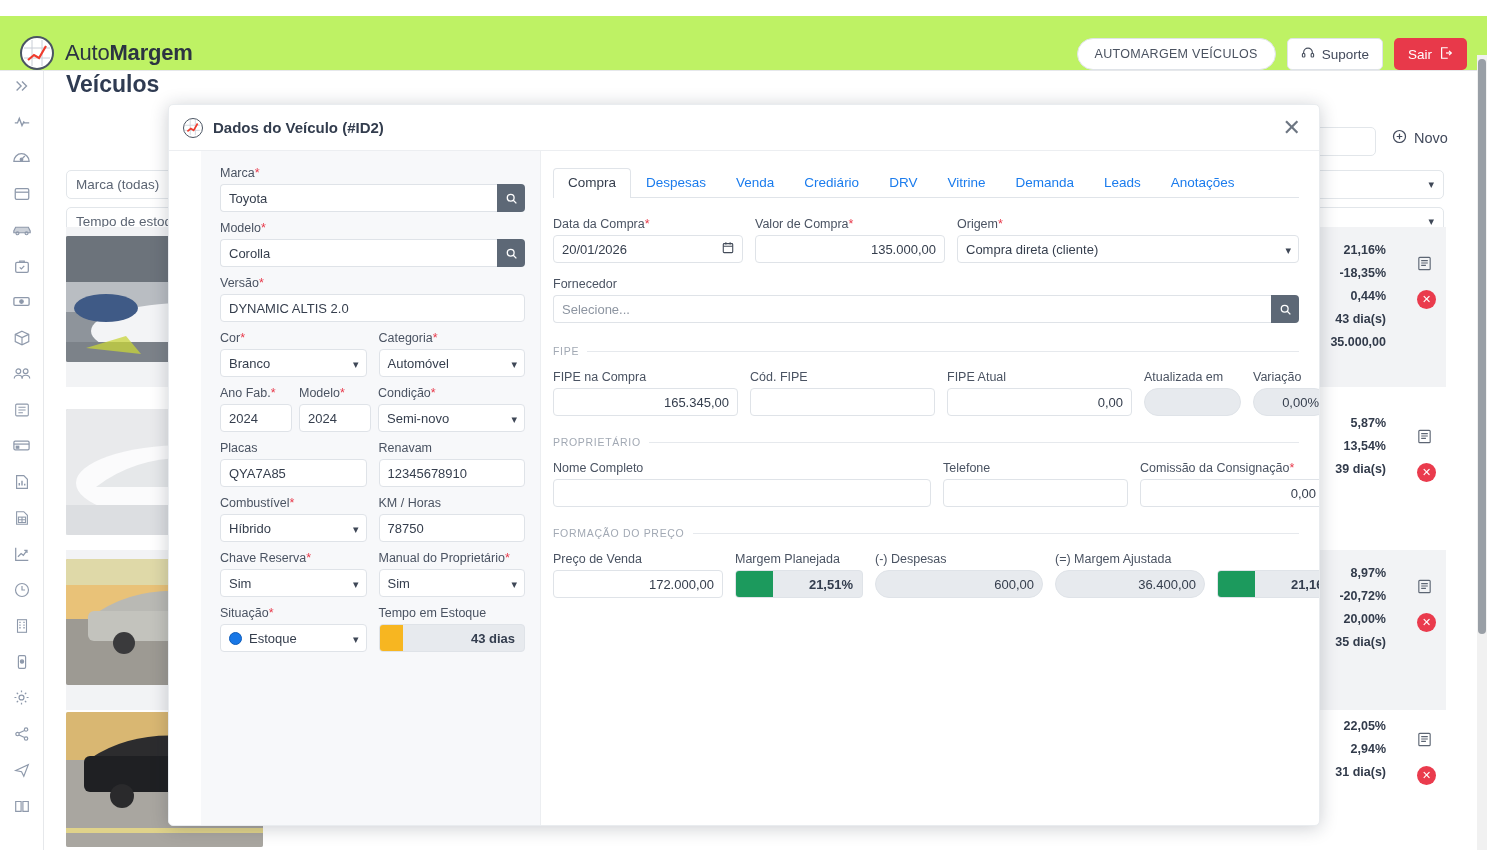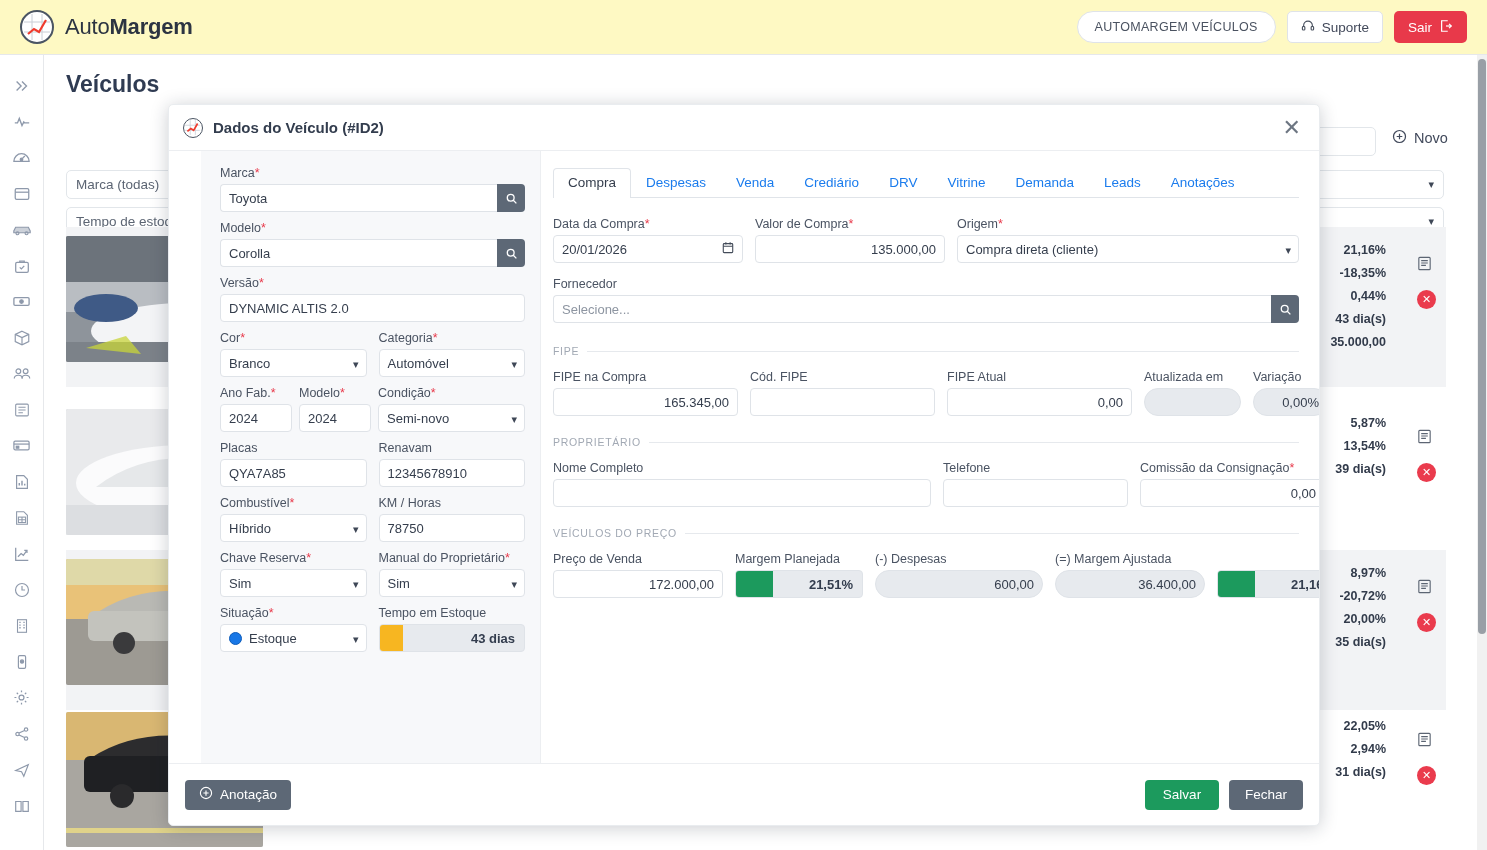--- a/index.html
+++ b/index.html
@@ -6,23 +6,23 @@
   html, body {
     margin: 0; padding: 0;
     width: 1487px; height: 850px;
     overflow: hidden;
     font-family: "Liberation Sans", sans-serif;
     background: #ffffff;
     color: #3b4252;
   }
   
   #appbar {
-    position: absolute; top: 0; left: 0; width: 1487px; height: 55px;
-    background: #fef9c3; border-bottom: 1px solid #e6e8eb;
-    display: flex; align-items: center; z-index: 30;
+    position: absolute; top: 16px; left: 0; width: 1487px; height: 55px;
+    background: #bef264; border-bottom: 1px solid #e6e8eb;
+    display: flex; align-items: flex-end; z-index: 30;
   }
   #brand { display: flex; align-items: center; margin-left: 20px; }
   .brand-mark {
     width: 34px; height: 34px; border-radius: 50%;
     border: 2.5px solid #4b5563; position: relative; overflow: hidden;
     background: #fff; flex: none;
   }
   .brand-mark svg { position: absolute; inset: 0; }
   .brand-text { font-size: 22px; margin-left: 11px; letter-spacing: -0.2px; color: #2c3442; }
   .brand-text b { font-weight: bold; }
@@ -778,21 +778,21 @@
             <label class="fl">Telefone</label>
             <div class="inp"></div>
           </div>
           <div style="width:185px;flex:none;">
             <label class="fl"><span>Comissão da Consignação</span><span class="req">*</span></label>
             <div class="inp num">0,00</div>
           </div>
         </div>
 
         <div class="legend">
-            <span>VEÍCULOS DO PREÇO</span>
+            <span>FORMAÇÃO DO PREÇO</span>
           </div>
         <div class="row" style="margin-top:13px;">
           <div style="width:170px;flex:none;">
             <label class="fl">Preço de Venda</label>
             <div class="inp num">172.000,00</div>
           </div>
           <div style="width:128px;flex:none;">
             <label class="fl">Margem Planejada</label>
             <div class="bar-field">
               <div class="bar-fill" style="width:29%;background:#1c9a5d;"></div>
@@ -812,32 +812,17 @@
             <div class="bar-field">
               <div class="bar-fill" style="width:29%;background:#1c9a5d;"></div>
               <div class="bar-val">21,16%</div>
             </div>
           </div>
         </div>
       </div>
     </div>
   </div>
 
-  <div id="modal-foot">
-    <div class="btn gray">
-      <span>
-        <svg width="14" height="14" viewBox="0 0 16 16" fill="none" stroke="#fff" stroke-width="1.3">
-            <circle cx="8" cy="8" r="6.4"></circle>
-            <path d="M8 5v6M5 8h6"></path>
-          </svg>
-      </span>
-      <span>Anotação</span>
-    </div>
-    <div id="foot-right">
-      <div class="btn green">Salvar</div>
-      <div class="btn gray wide">Fechar</div>
-    </div>
-  </div>
 </div>
 
 <div id="win-sb">
   <div id="win-sb-thumb"></div>
 </div>
 
 </body></html>

